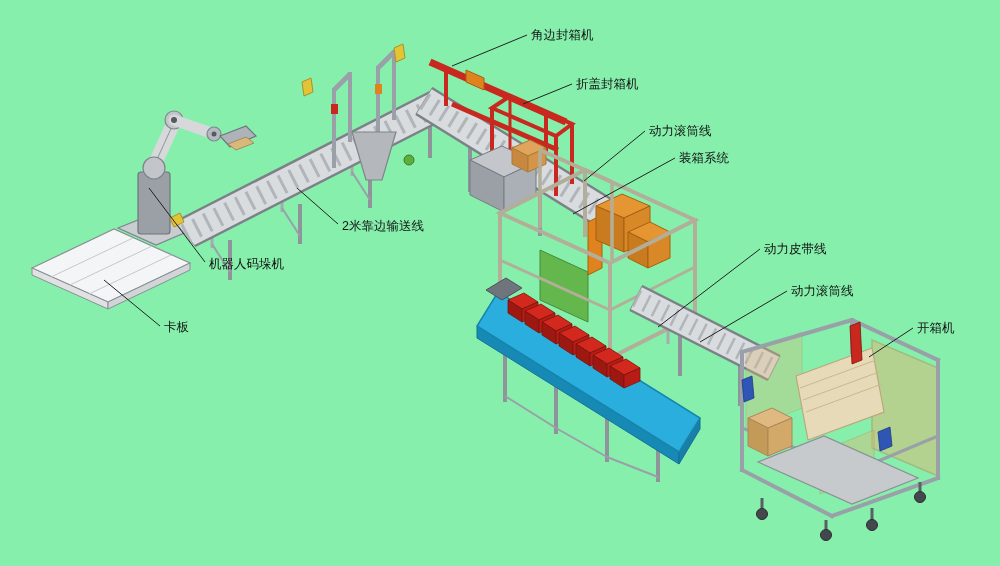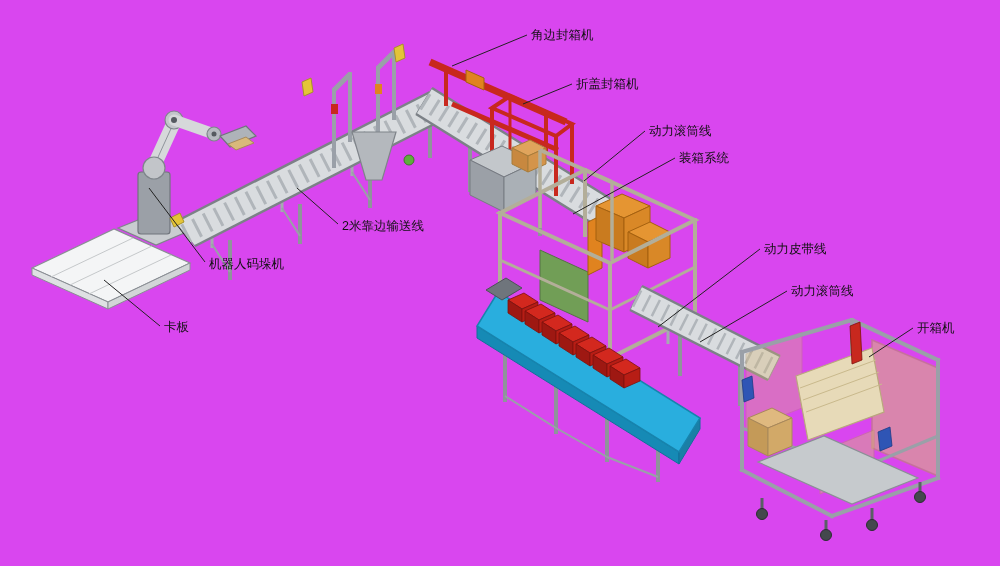--- a/index.html
+++ b/index.html
@@ -1,19 +1,19 @@
 <!DOCTYPE html>
 <html><head>
 <meta charset="utf-8">
 <style>
   html,body{margin:0;padding:0;background:#ffffff;}
   .canvas{
     position:relative;
     width:1000px;height:566px;
-    background:#d946ef;
+    background:#86efac;
     font-family:"Liberation Sans","DejaVu Sans",sans-serif;
     overflow:hidden;
   }
   svg{position:absolute;left:0;top:0;}
   .lbl{
     font-size:12.5px;
     fill:#111111;
     font-family:"Liberation Sans","DejaVu Sans",sans-serif;
   }
   .leader{stroke:#222;stroke-width:1;fill:none;}

